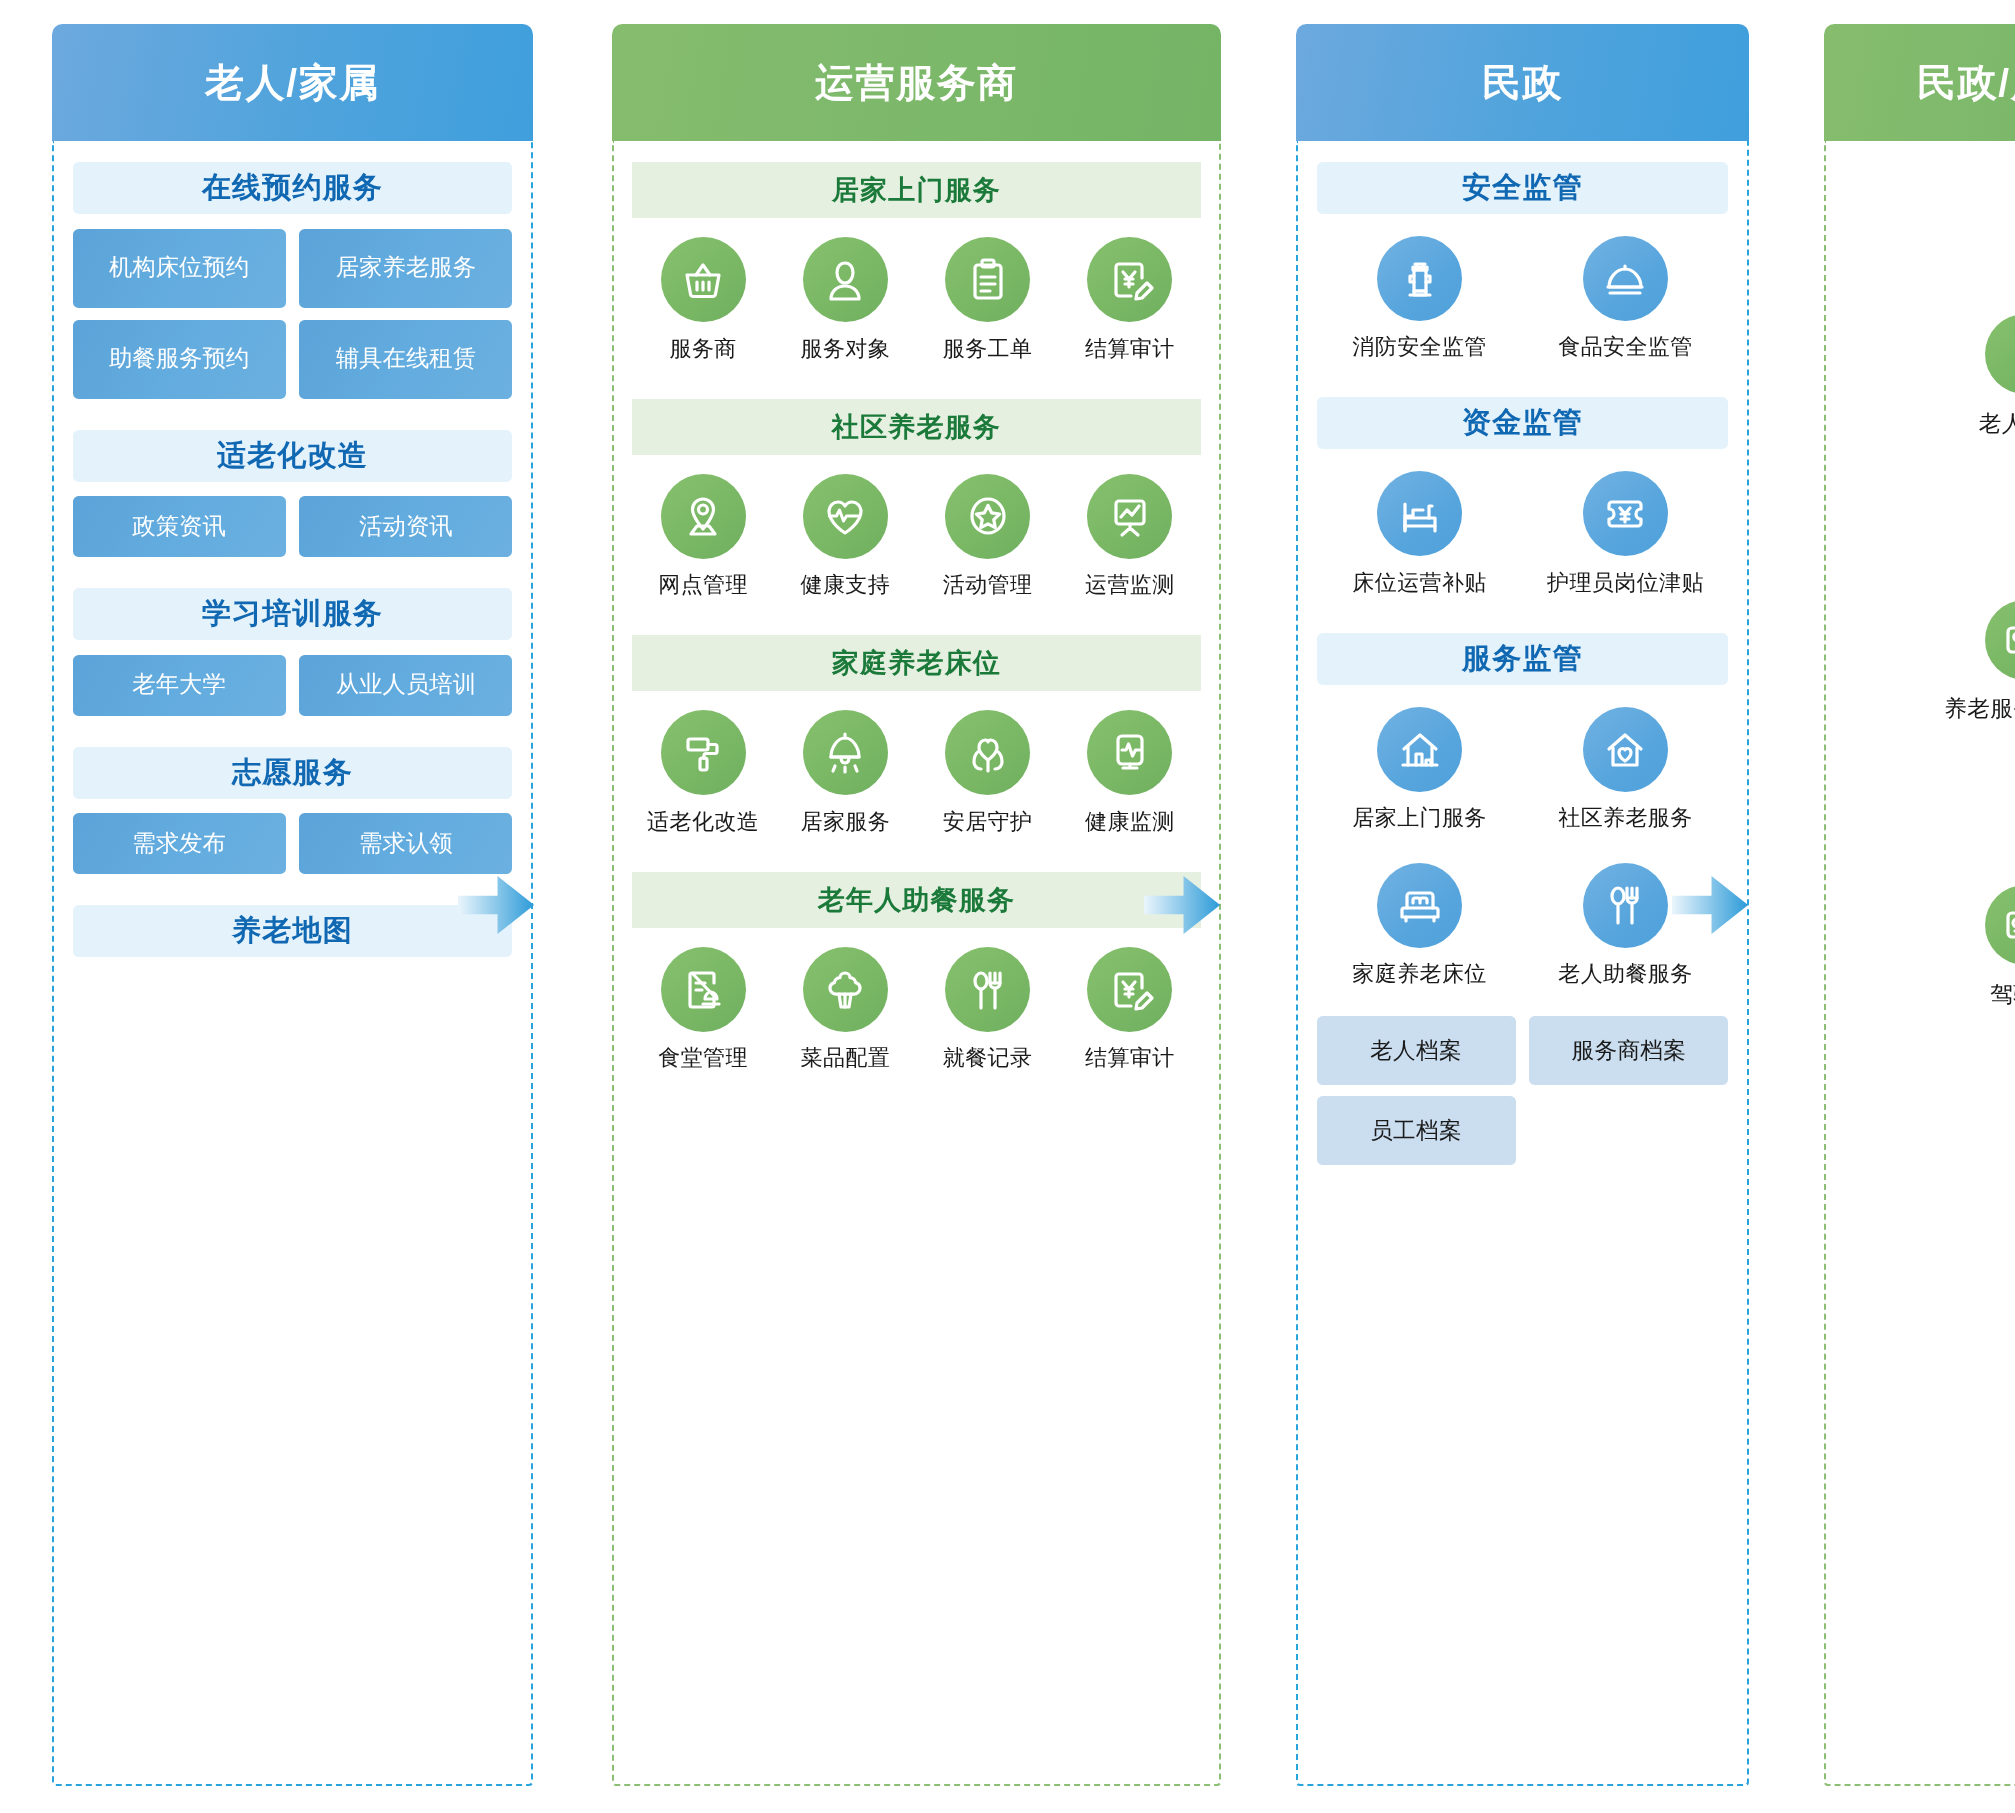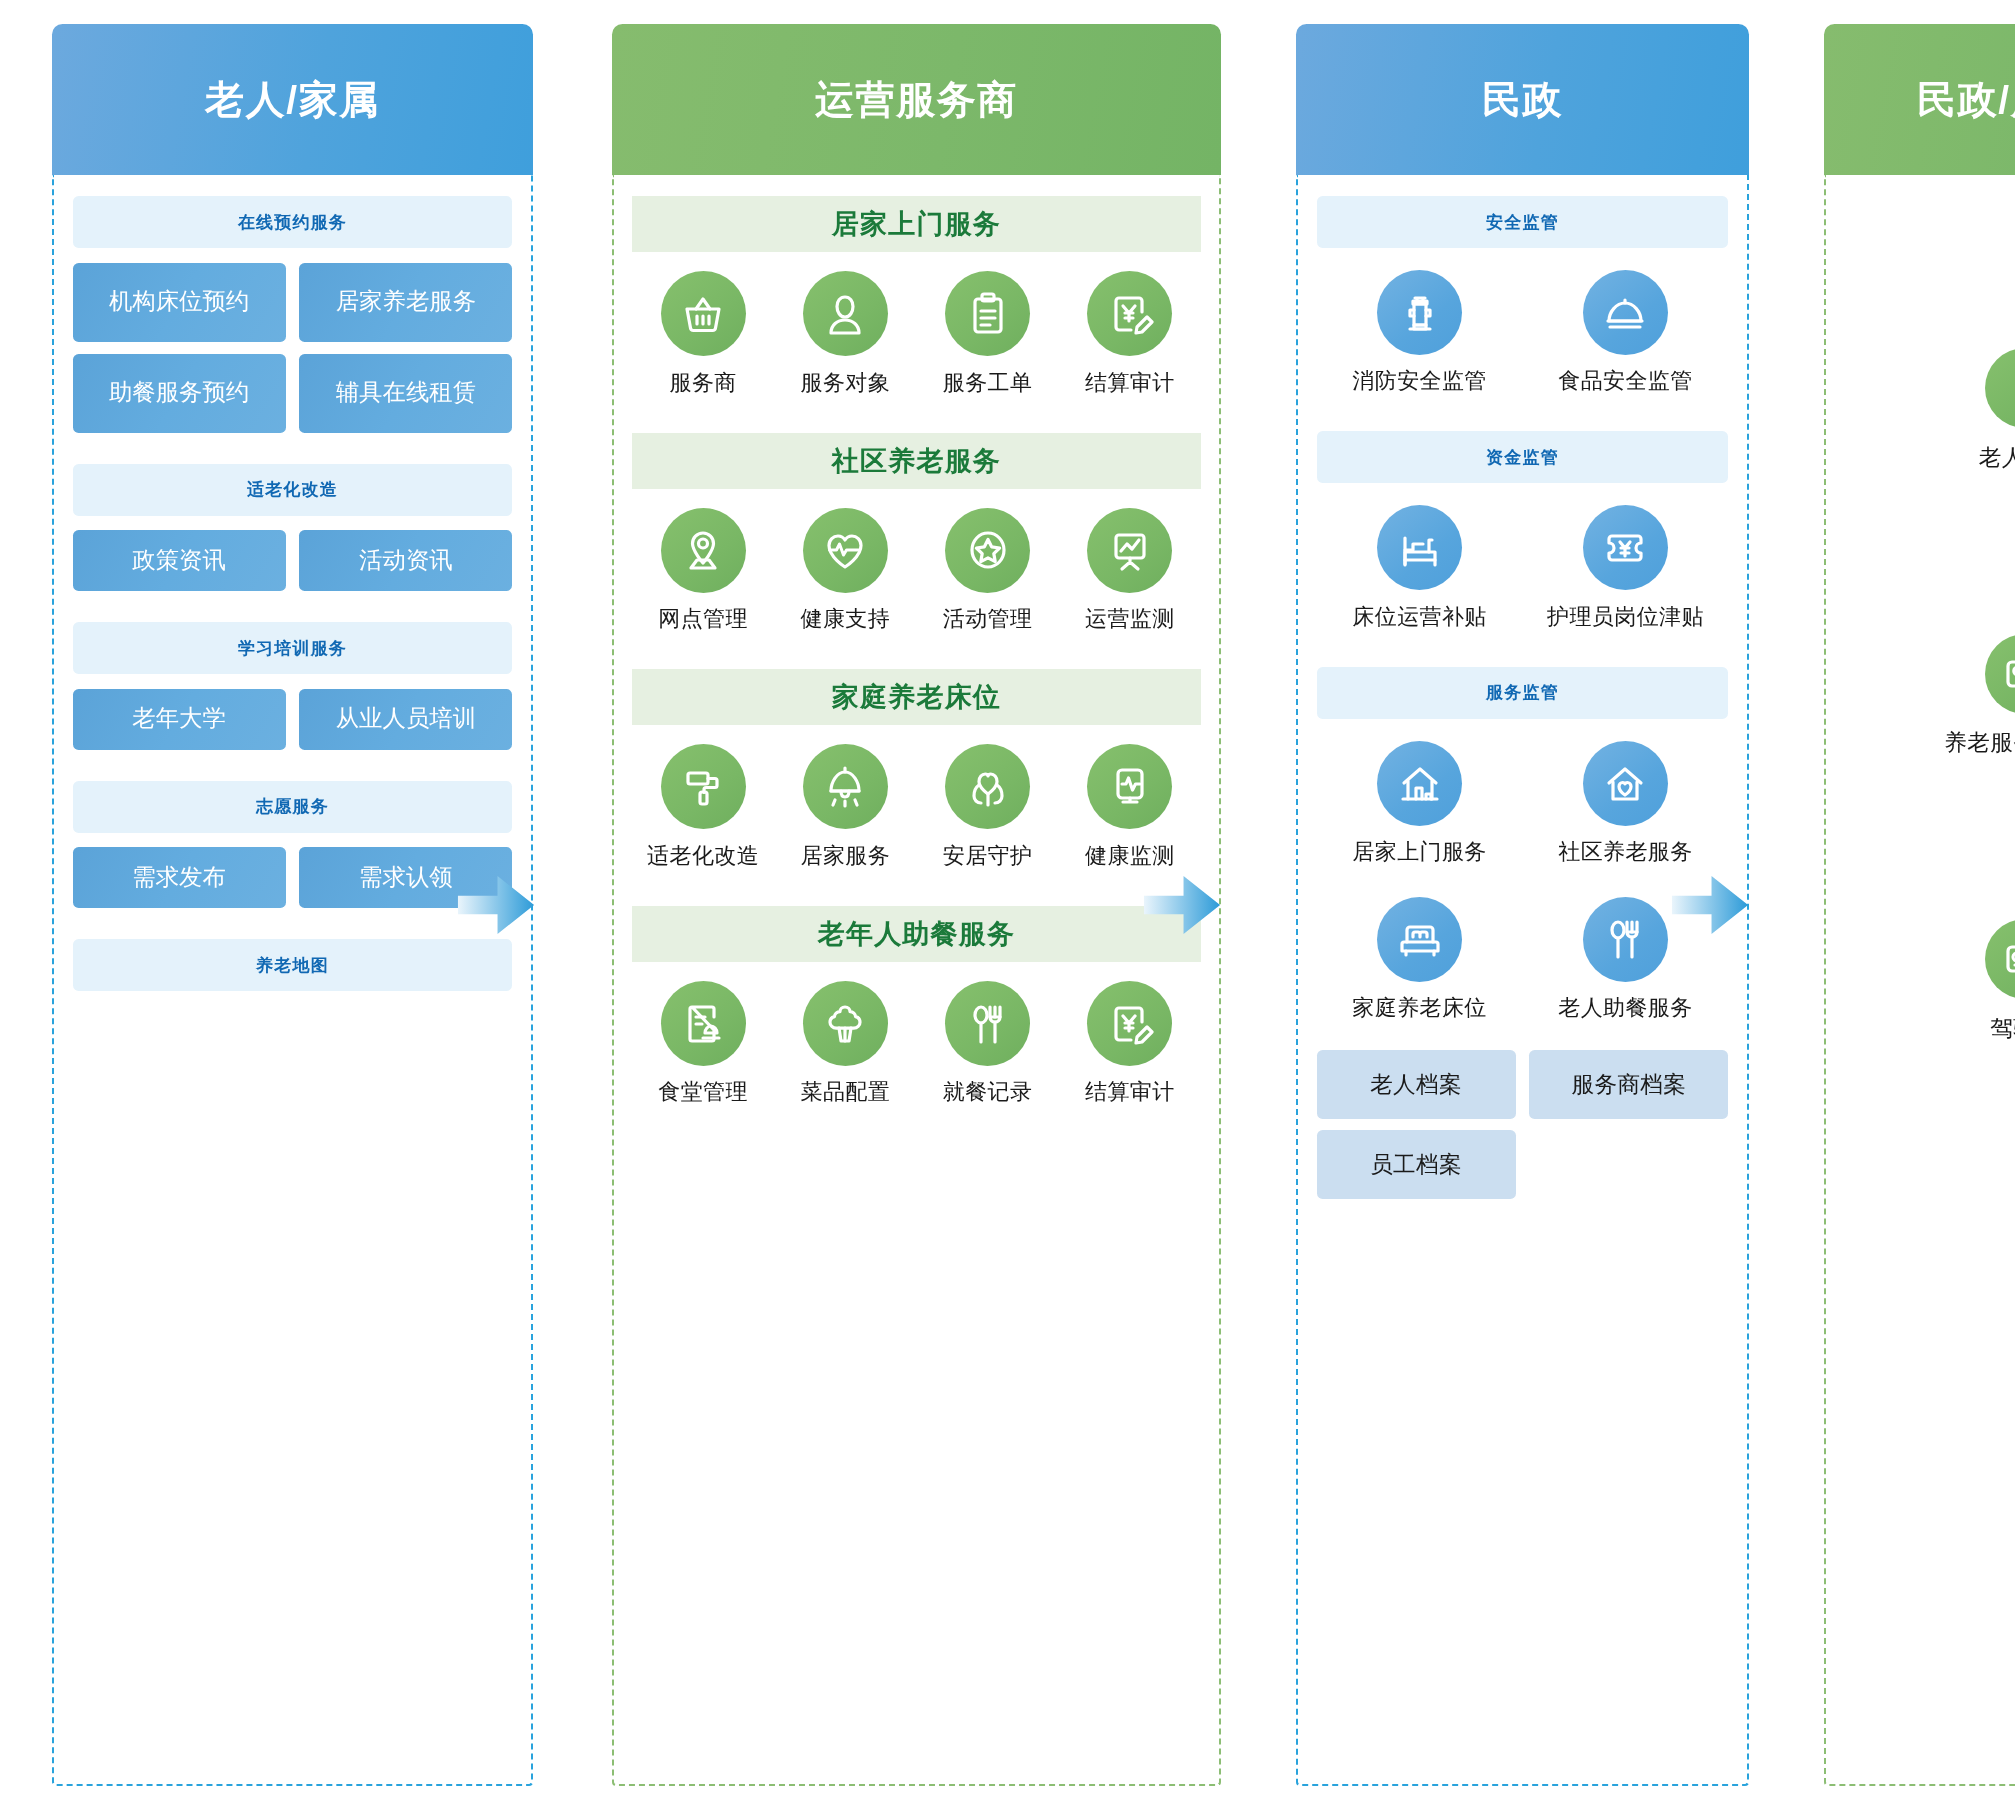--- a/index.html
+++ b/index.html
@@ -22,21 +22,21 @@
   .col { position: relative; display: flex; flex-direction: column; }
   .col.c1 { width: 496px; }
   .col.gap1 { width: 81px; }
   .col.c2 { width: 629px; }
   .col.gap2 { width: 77px; }
   .col.c3 { width: 467px; }
   .col.gap3 { width: 77px; }
   .col.c4 { width: 415px; }
 
   .col-header {
-    height: 151px;
+    height: 117px;
     border-radius: 10.5px 10.5px 0 0;
     display: flex; align-items: center; justify-content: center;
     color: #ffffff;
     font-size: 39px;
     font-weight: bold;
     letter-spacing: 1.6px;
     flex: 0 0 auto;
   }
   .hdr-blue  { background: linear-gradient(100deg, #6CA9DE 0%, #4FA3DC 55%, #3F9FDC 100%); }
   .hdr-green { background: linear-gradient(100deg, #86BC6E 0%, #7CB86A 55%, #74B465 100%); text-align: center; }
@@ -51,21 +51,21 @@
   }
   .col-body.green { border-color: #8CBE74; }
 
   
   .sec-title-blue {
     background: #E4F2FB;
     border-radius: 5.6px;
     height: 52px;
     display: flex; align-items: center; justify-content: center;
     color: #1068B3;
-    font-size: 17px; font-weight: bold; letter-spacing: 1.2px;
+    font-size: 29px; font-weight: bold; letter-spacing: 1.2px;
   }
   .tile-grid {
     display: grid;
     grid-template-columns: 1fr 1fr;
     gap: 12px 13.7px;
     margin-top: 14.5px;
   }
   .tile {
     background: linear-gradient(120deg, #5BA3D8 0%, #63ACDF 50%, #6BB0E0 100%);
     border-radius: 5.6px;

